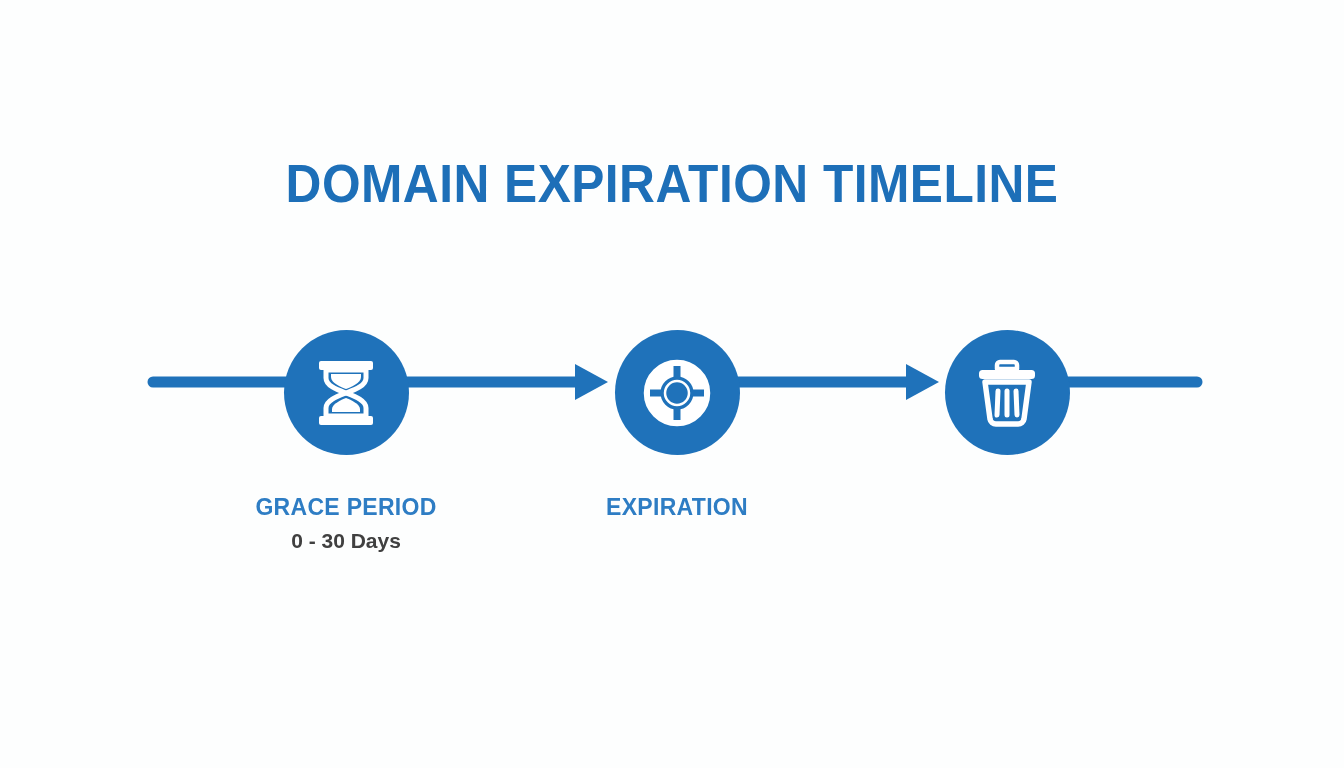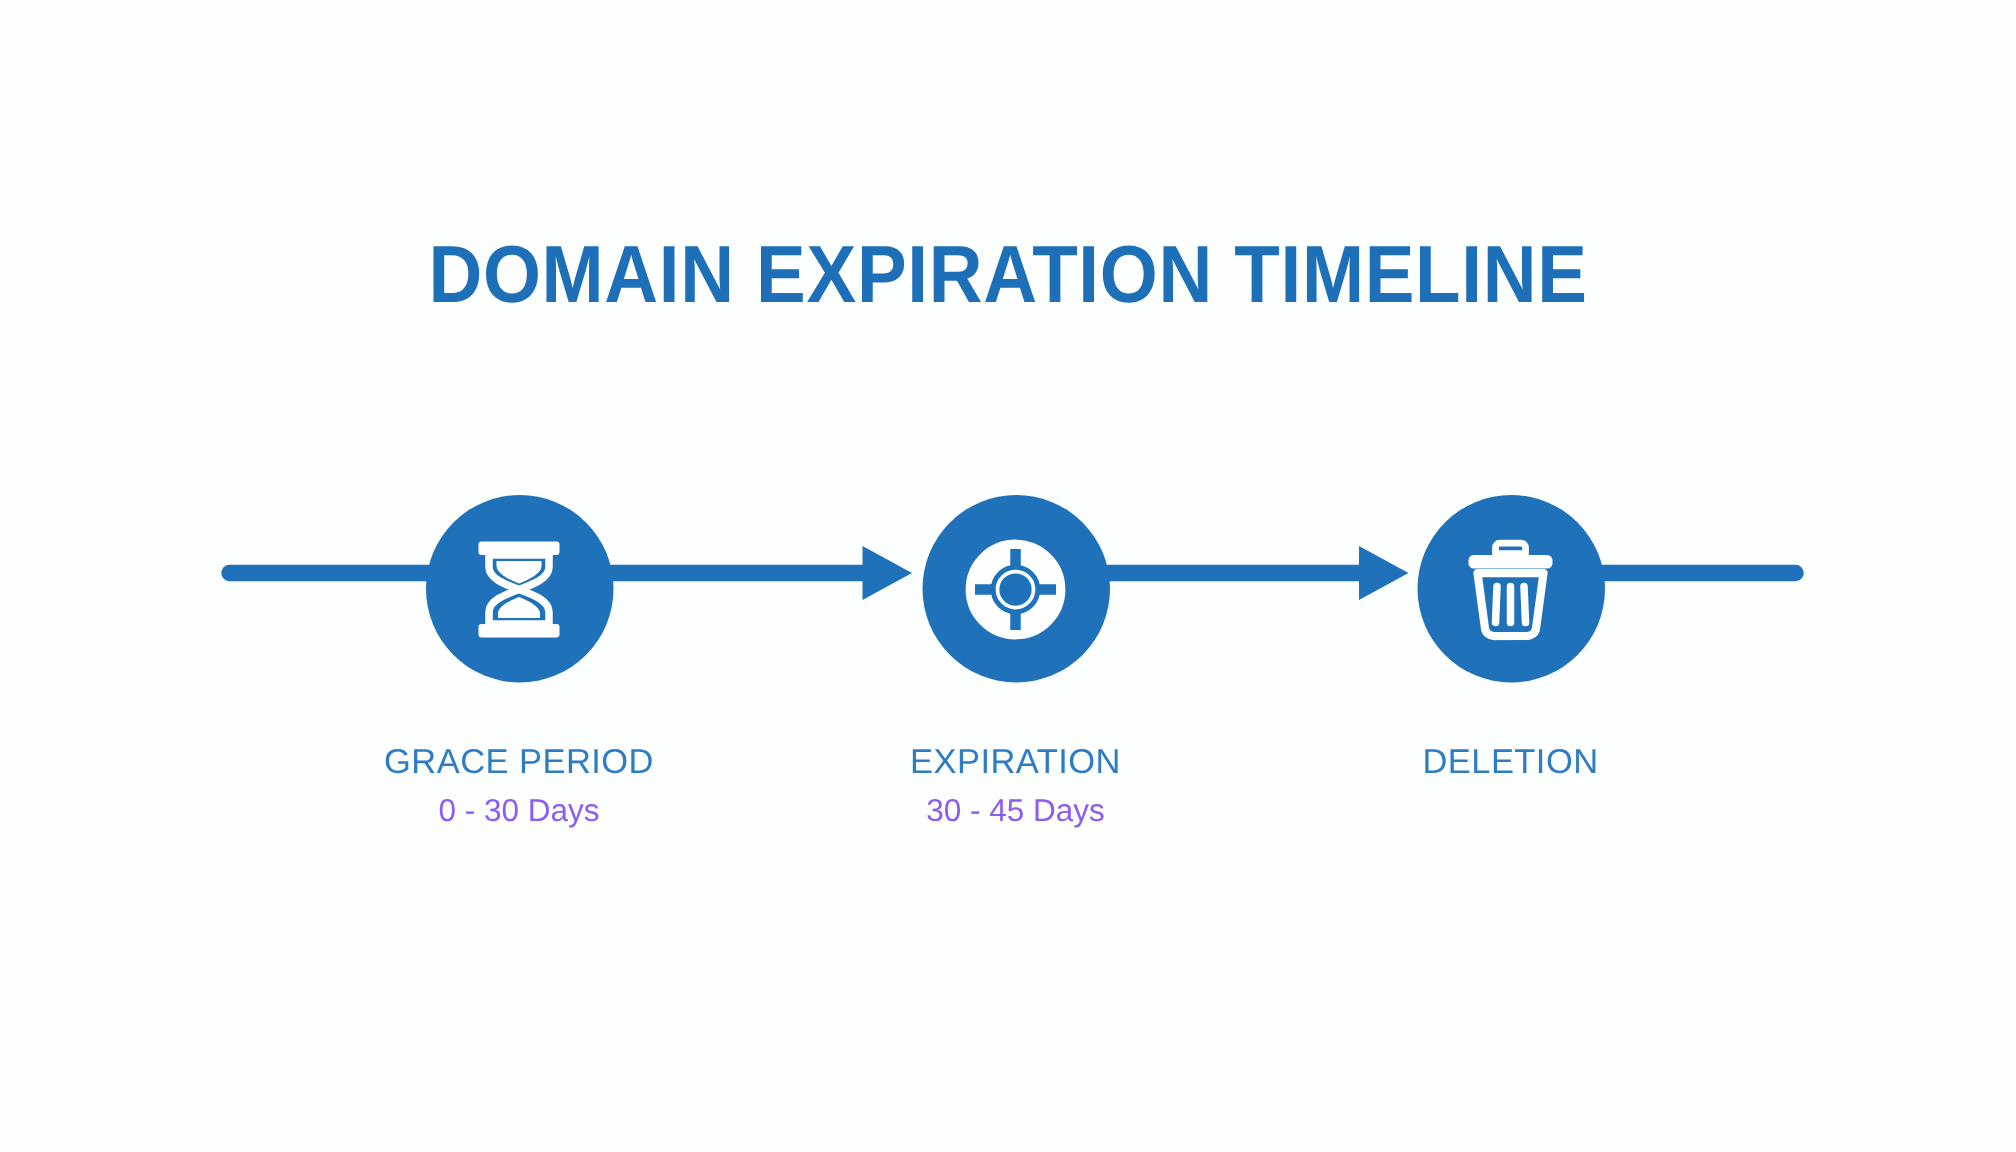--- a/index.html
+++ b/index.html
@@ -77,31 +77,31 @@
     display: flex;
     align-items: center;
     justify-content: center;
   }
 
   .circle svg { display: block; }
 
   .node-label {
     margin-top: 38px;
     font-size: 23px;
-    font-weight: normal;
+    font-weight: bold;
     color: #2e7dc4;
     letter-spacing: 0.3px;
     line-height: 28px;
   }
 
   .node-sub {
     margin-top: 7px;
     font-size: 21px;
-    font-weight: normal;
-    color: #8b5cf6;
+    font-weight: bold;
+    color: #404040;
     line-height: 26px;
   }
 </style>
 </head>
 <body>
 
 <div id="infographic">
 
   <div class="title">DOMAIN EXPIRATION TIMELINE</div>
 
@@ -158,21 +158,20 @@
             <line x1="8" y1="35" x2="20" y2="35"></line>
             <line x1="50" y1="35" x2="62" y2="35"></line>
           </g>
 
           <circle cx="35" cy="35" r="12" fill="#1f72ba"></circle>
           <circle cx="35" cy="35" r="12" fill="none" stroke="#ffffff" stroke-width="2.5"></circle>
         </svg>
       </span>
     </div>
     <div class="node-label">EXPIRATION</div>
-    <div class="node-sub">30 - 45 Days</div>
   </div>
 
   <div class="node node-3">
     <div class="circle">
       <span>
         <svg width="60" height="68" viewBox="0 0 60 68" aria-hidden="true">
 
           <path d="M23 3 h14 a3 3 0 0 1 3 3 v4 h-20 v-4 a3 3 0 0 1 3 -3 z" fill="none" stroke="#ffffff" stroke-width="4.5" stroke-linejoin="round"></path>
 
           <rect x="2" y="11" width="56" height="9" rx="3.5" fill="#ffffff"></rect>
@@ -180,16 +179,15 @@
           <path d="M8 23 L52 23 L47 60 a6 6 0 0 1 -6 5 L19 65 a6 6 0 0 1 -6 -5 Z" fill="none" stroke="#ffffff" stroke-width="5.5" stroke-linejoin="round"></path>
 
           <g stroke="#ffffff" stroke-width="5" stroke-linecap="round">
             <line x1="21" y1="32" x2="20" y2="56"></line>
             <line x1="30" y1="32" x2="30" y2="56"></line>
             <line x1="39" y1="32" x2="40" y2="56"></line>
           </g>
         </svg>
       </span>
     </div>
-    <div class="node-label">DELETION</div>
   </div>
 
 </div>
 
 </body></html>

